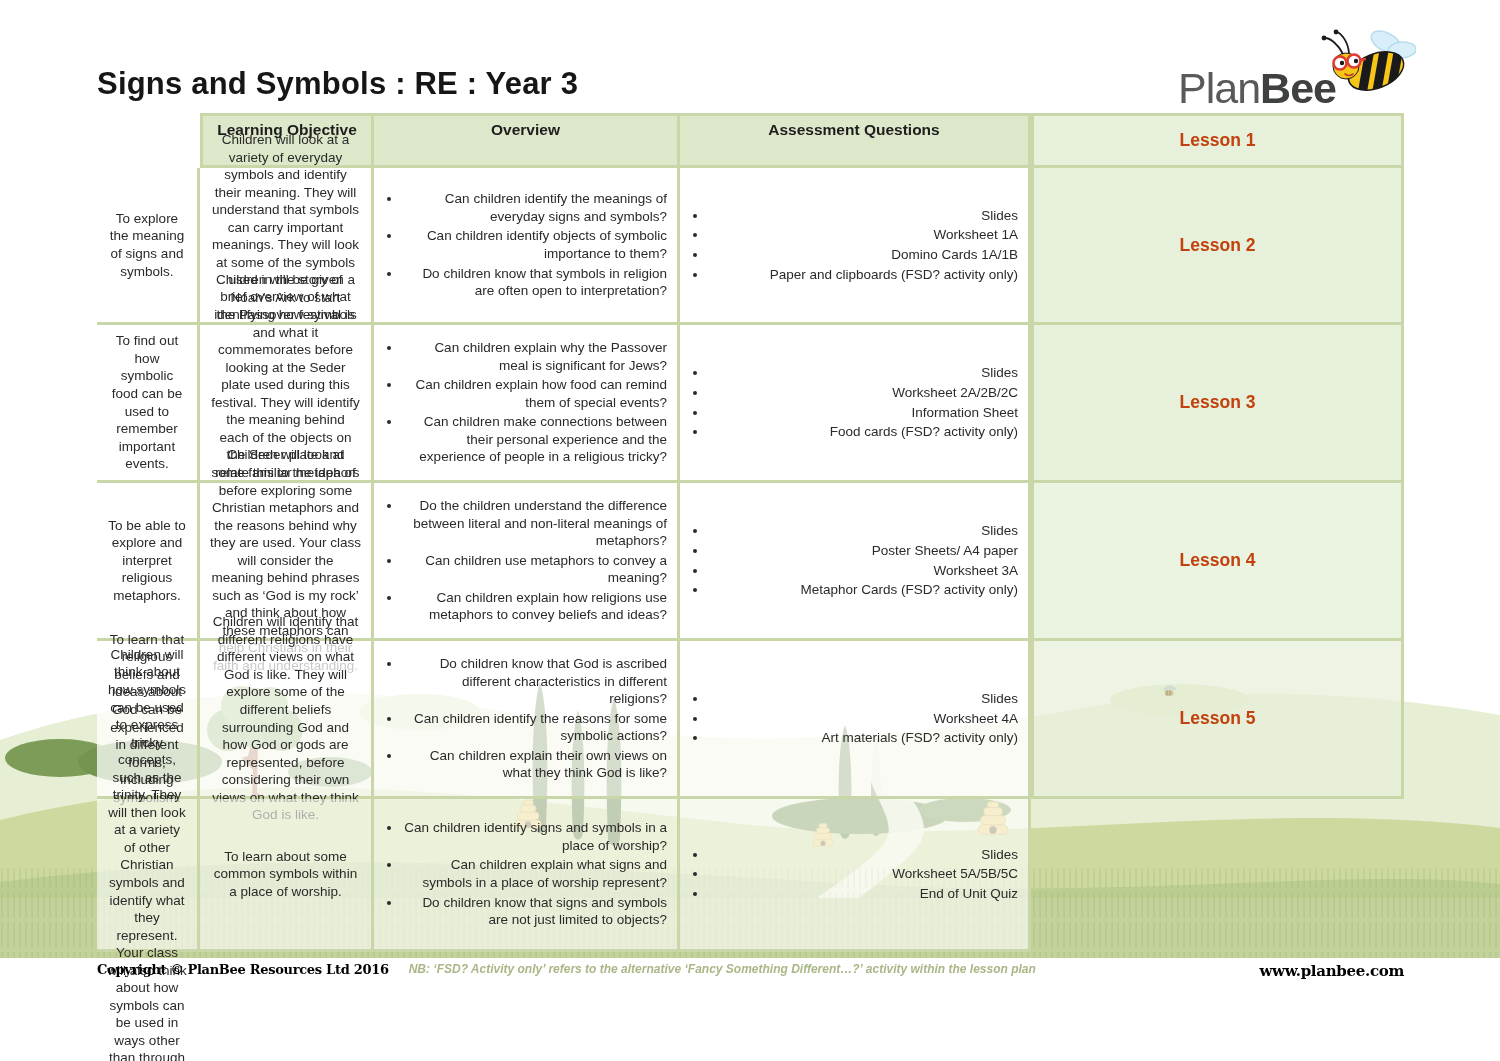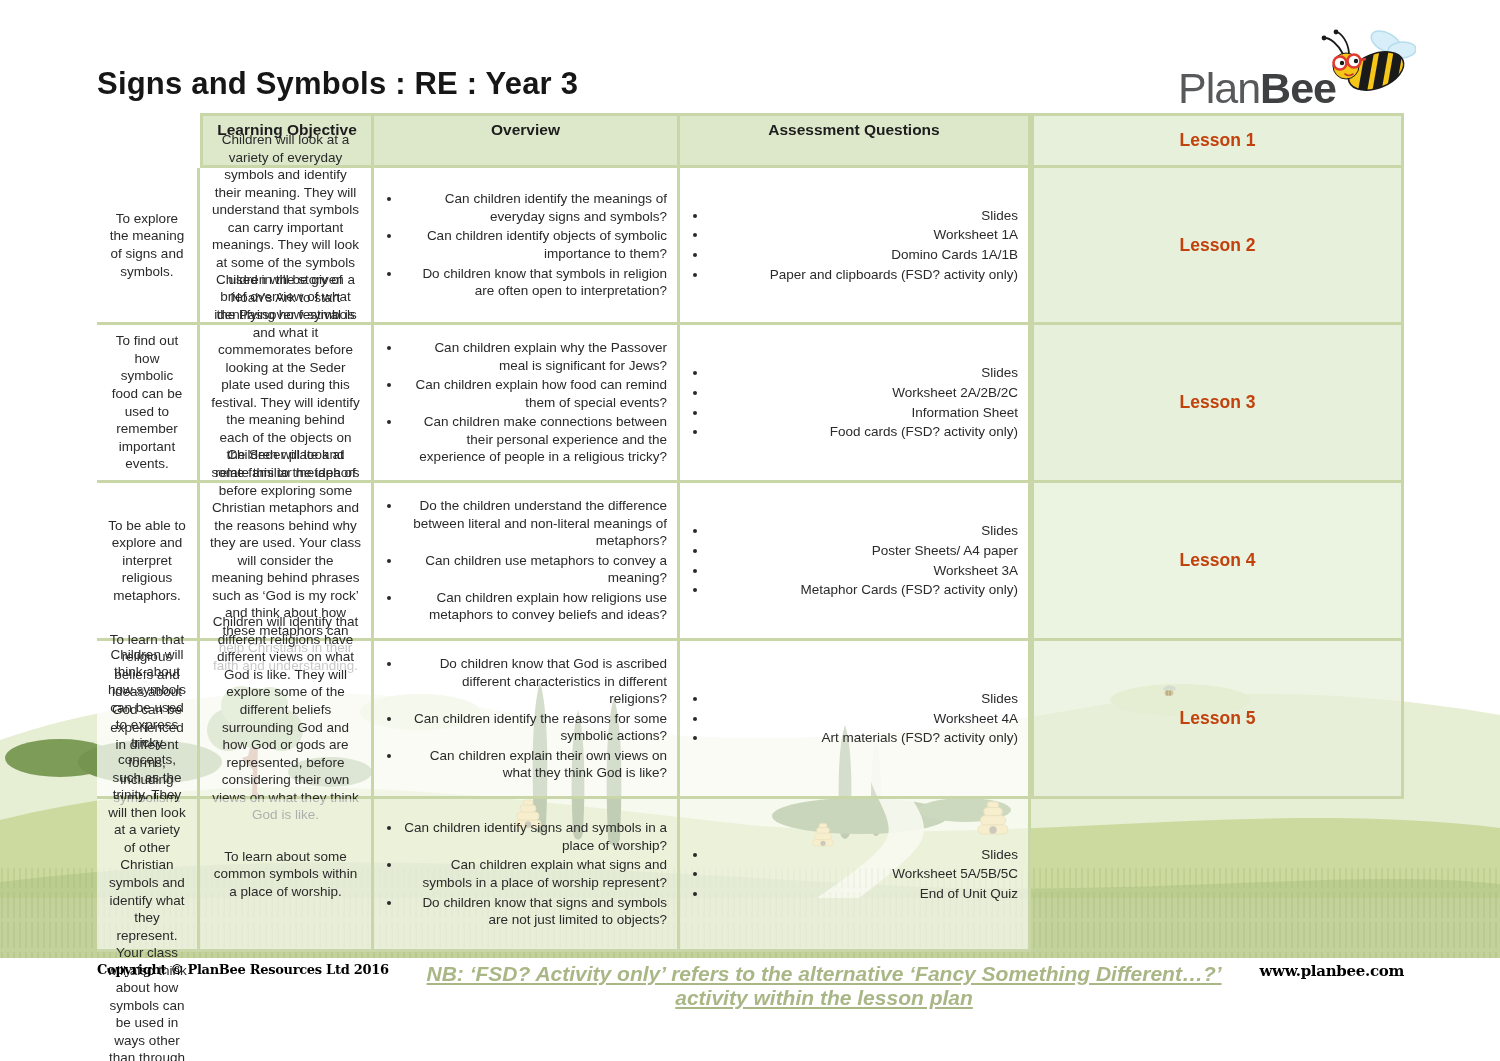--- a/index.html
+++ b/index.html
@@ -81,24 +81,23 @@
   
   .footer{
     position:absolute;left:97px;top:962px;width:1307px;z-index:2;
     display:flex;align-items:flex-start;justify-content:space-between;gap:20px;
   }
   .copyright{
     font-family:"DejaVu Serif", serif;font-weight:bold;
     font-size:13px;color:#000;white-space:nowrap;letter-spacing:-0.3px;
   }
   .fsd-note{
-    flex:1;text-align:center;
-    font-size:21px;font-weight:bold;font-style:italic;
+    flex:1;
+    font-size:12px;font-weight:bold;font-style:italic;
     color:var(--note-color);
-    text-decoration:underline;
   }
   .website{
     font-family:"DejaVu Serif", serif;font-weight:bold;
     font-size:15px;color:#000;white-space:nowrap;letter-spacing:-0.3px;
     text-decoration:none;
     text-align:right;
   }
   .tiny-bee{position:absolute;left:1161px;top:684px;z-index:2;opacity:0.75;}
 </style>
 </head>

